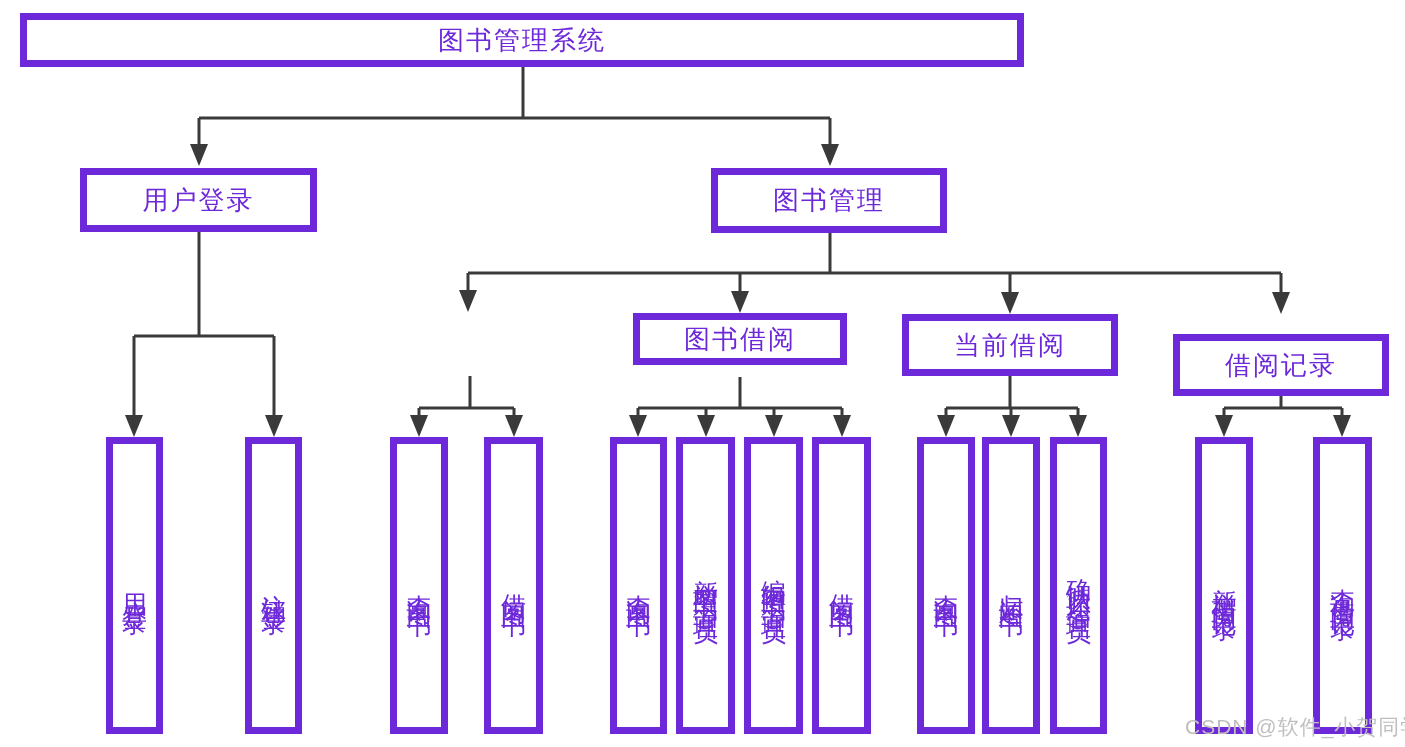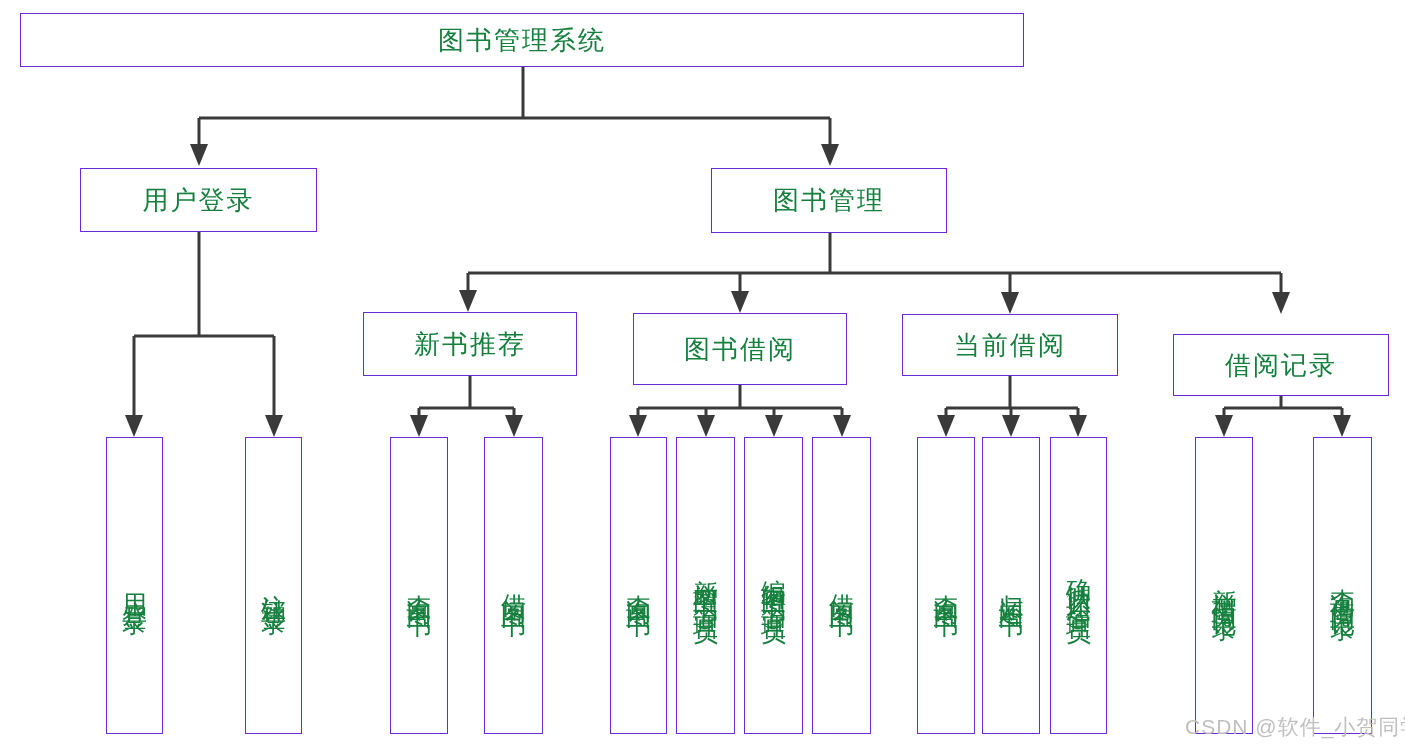--- a/index.html
+++ b/index.html
@@ -6,45 +6,45 @@
   .canvas{
     position:relative;
     width:1405px;height:747px;
     background:#ffffff;
     font-family:"Liberation Sans","DejaVu Sans",sans-serif;
     overflow:hidden;
   }
   .wires{position:absolute;left:0;top:0;width:1405px;height:747px;}
   .box{
     position:absolute;
-    border:1px solid #6d28d9;
+    border:7px solid #6d28d9;
     background:#ffffff;
     box-sizing:border-box;
     display:flex;align-items:center;justify-content:center;
-    color:#15803d;
+    color:#6d28d9;
   }
   .hbox .lbl{
     font-size:26px;
     letter-spacing:2px;
     white-space:nowrap;
   }
   .vbox .lbl{
     writing-mode:vertical-rl;
     text-orientation:mixed;
     font-size:25px;
     letter-spacing:6px;
     line-height:1;
     white-space:nowrap;
   }
   
   #n-root          {left:20px;  top:13px;  width:1004px; height:54px;}
   #n-user-group    {left:80px;  top:168px; width:237px;  height:64px;}
   #n-book-mgmt     {left:711px; top:168px; width:236px;  height:65px;font-family:Liberation Serif, serif;}
   #n-new-rec       {left:363px; top:312px; width:214px;  height:64px;}
-  #n-book-borrow   {left:633px; top:313px; width:214px;  height:72px;}
+  #n-book-borrow   {left:633px; top:313px; width:214px;  height:52px;}
   #n-current-borrow{left:902px; top:314px; width:216px;  height:62px;text-align:center;}
   #n-borrow-record {left:1173px;top:314px; width:216px;  height:62px;margin-top:20px;}
   .leaf{top:437px;height:297px;}
   #n-user-login {left:106px; width:57px;}
   #n-logout     {left:245px; width:57px;}
   #n-rec-query  {left:390px; width:58px;}
   #n-rec-borrow {left:484px; width:59px;}
   #n-bb-query   {left:610px; width:57px;}
   #n-bb-add     {left:676px; width:59px;}
   #n-bb-edit    {left:744px; width:59px;}
@@ -129,23 +129,20 @@
   </div>
 
   <div id="n-user-group" class="box hbox">
     <span class="lbl">用户登录</span>
   </div>
 
   <div id="n-book-mgmt" class="box hbox">
     <span class="lbl">图书管理</span>
   </div>
 
-  <div id="n-new-rec" class="box hbox">
-    <span class="lbl">新书推荐</span>
-  </div>
 
   <div id="n-book-borrow" class="box hbox">
     <span class="lbl">图书借阅</span>
   </div>
 
   <div id="n-current-borrow" class="box hbox">
     <span class="lbl">当前借阅</span>
   </div>
 
   <div id="n-borrow-record" class="box hbox">

